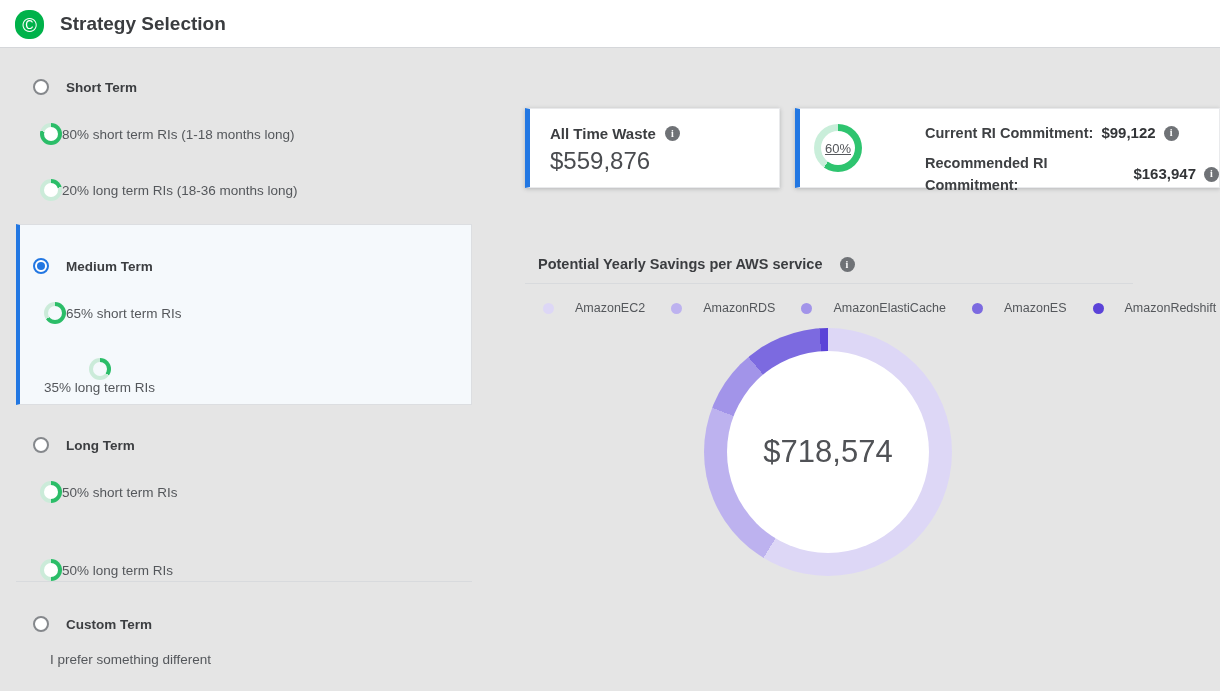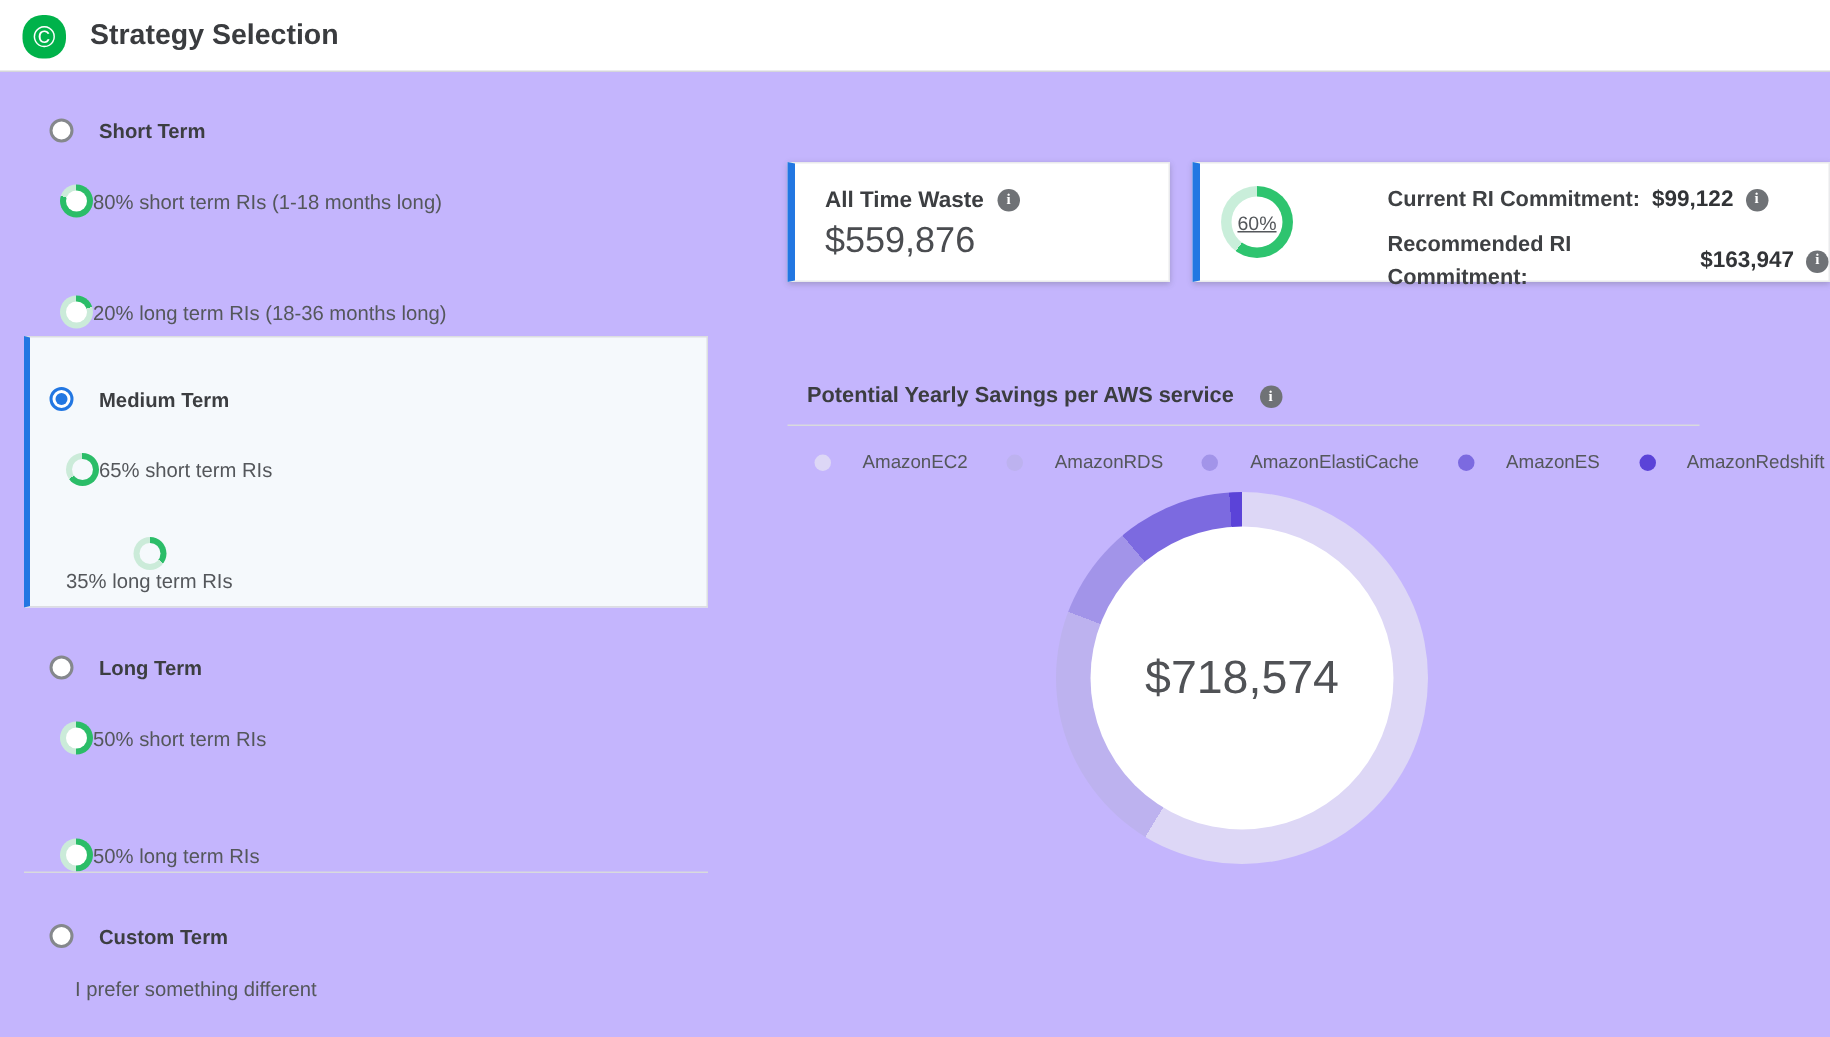--- a/index.html
+++ b/index.html
@@ -1,18 +1,18 @@
 <!DOCTYPE html>
 <html><head>
 <meta charset="utf-8">
 <style>
   * { margin:0; padding:0; box-sizing:border-box; }
   body { background:#fff; }
   .page {
-    position:relative; width:1220px; height:691px; background:#c4b5fd;
+    position:relative; width:1220px; height:691px; background:#e5e5e5;
     font-family:"Liberation Sans", sans-serif; color:#3e4043; overflow:hidden;
   }
 
   
   .header { position:absolute; top:0; left:0; width:1220px; height:48px;
             border-bottom:1px solid #d5d7da; background:#fff; }
   .logo { position:absolute; left:15px; top:10px; width:29px; height:29px;
           border-radius:46%; background:#00b24a; color:#fff; display:flex;
           align-items:center; justify-content:center; }
   .logo::after { content:"©"; font-size:20px; line-height:1; font-weight:400; }
@@ -89,21 +89,21 @@
   </div>
 
   <div class="strategy-head" style="left:33px; top:79px;">
     <span class="radio"></span>
     <span class="strategy-label">Short Term</span>
   </div>
   <div class="opt-row" style="left:40px; top:123px;">
     <span class="mini-donut" style="background: conic-gradient(rgb(43, 189, 104) 0deg, rgb(43, 189, 104) 80%, rgb(203, 235, 217) 80%, rgb(203, 235, 217) 100%);"></span>
     <span class="opt-label">80% short term RIs (1-18 months long)</span>
   </div>
-  <div class="opt-row" style="left:40px; top:179px;margin-top:18px;">
+  <div class="opt-row" style="left:40px; top:179px;">
     <span class="mini-donut" style="background: conic-gradient(rgb(43, 189, 104) 0deg, rgb(43, 189, 104) 20%, rgb(203, 235, 217) 20%, rgb(203, 235, 217) 100%);"></span>
     <span class="opt-label">20% long term RIs (18-36 months long)</span>
   </div>
 
   <div class="medium-panel">
     <div class="strategy-head" style="left:13px; top:33px;">
       <span class="radio selected"></span>
       <span class="strategy-label">Medium Term</span>
     </div>
     <div class="opt-row" style="left:24px; top:77px;">

